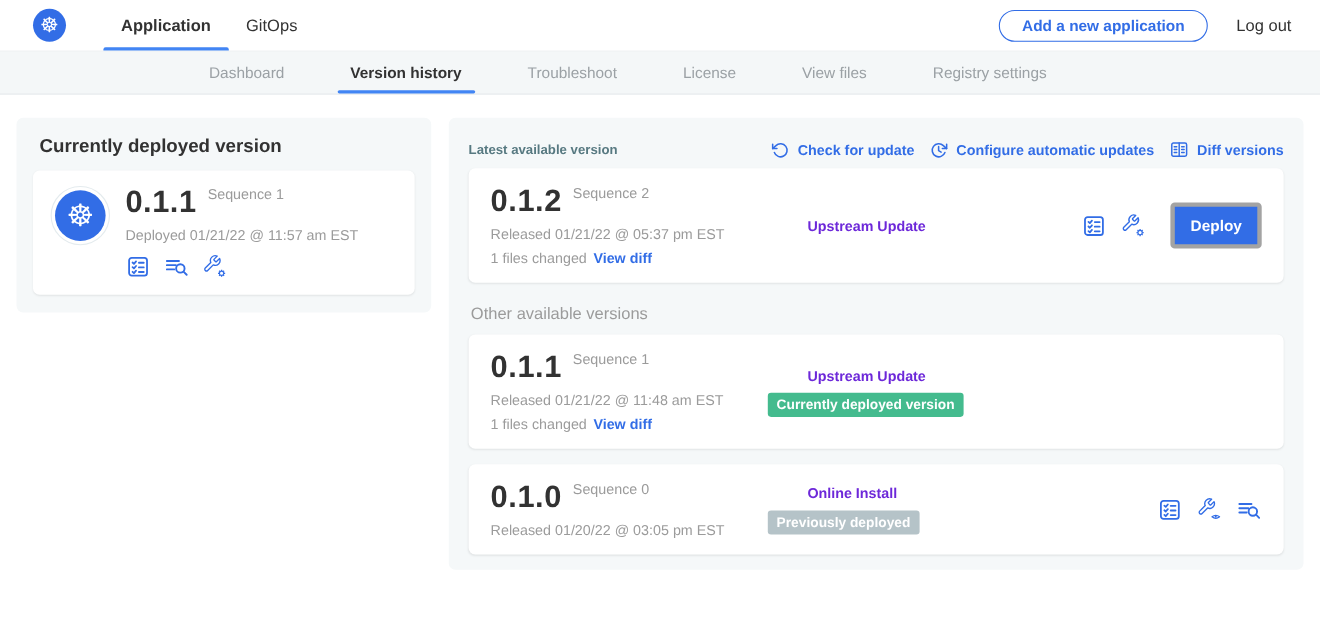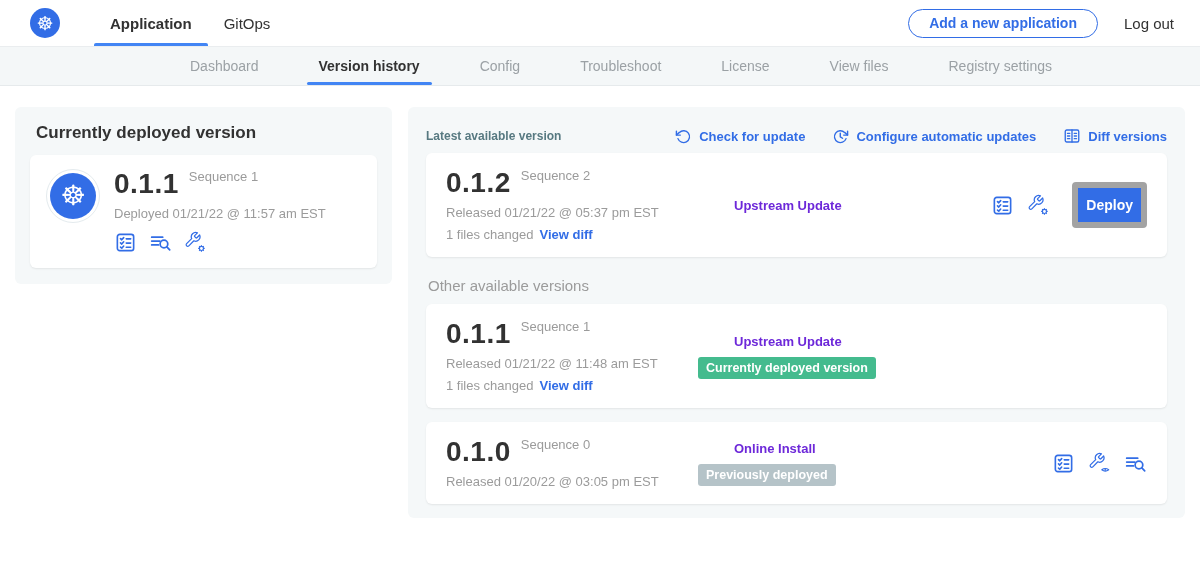--- a/index.html
+++ b/index.html
@@ -50,41 +50,41 @@
   .seq { font-size:13px; color:#9b9b9b; font-weight:500; }
   .meta { font-size:13px; color:#9b9b9b; font-weight:500; margin-top:7px; }
   .icon-row { display:flex; gap:12px; margin-top:10px; color:#326de6; }
   .icon-row svg, .card-actions svg { width:23px; height:23px; display:block; }
   .act-icon { color:#326de6; cursor:pointer; }
 
   
   .right-panel { flex:1; padding:12px 18px 14px; }
   .rp-head { display:flex; align-items:center; height:34px; }
   .rp-title { font-size:12px; font-weight:bold; color:#577981; }
-  .rp-links { margin-left:auto; display:flex; align-items:center; gap:27px; }
+  .rp-links { margin-left:auto; display:flex; align-items:center; gap:14px; }
   .rp-link { display:flex; align-items:center; gap:7px; color:#326de6; font-size:13px;
     font-weight:bold; cursor:pointer; }
   .rp-link svg { width:17px; height:17px; }
 
   .vcard { background:#fff; border-radius:6px; box-shadow:0 1px 2px rgba(0,0,0,.08);
     padding:15px 20px; display:flex; align-items:center; }
   .vcard + .vcard { margin-top:14px; }
   .v-info { width:252px; flex:none; }
   .files-row { margin-top:7px; font-size:13px; color:#9b9b9b; font-weight:500; }
   .view-diff { color:#326de6; font-weight:bold; margin-left:6px; cursor:pointer; }
   .v-source { flex:1; align-self:center; }
   .source-label { font-size:13px; font-weight:bold; color:#6d28d9;margin-left:36px; }
   .badge { display:inline-block; margin-top:8px; border-radius:3px; padding:4px 8px;
     font-size:12.5px; font-weight:bold; color:#fff; }
   .badge.green { background:#44bb8e; }
   .badge.gray { background:#b5c3c8; }
   .card-actions { display:flex; align-items:center; gap:13px; color:#326de6; }
   .btn { font-family:inherit; font-size:14px; font-weight:bold; border-radius:4px;
     cursor:pointer; margin-left:9px; }
-  .btn.primary { background:#326de6; border:6px solid #a3a3a3; color:#fff; padding:9px 8px; }
+  .btn.primary { background:#326de6; border:4px solid #a3a3a3; color:#fff; padding:9px 14px; }
   .btn.secondary { background:#fff; border:1px solid #326de6; color:#326de6; padding:8px 14px; }
   .other-title { font-size:15px; color:#9b9b9b; margin:20px 0 10px 2px; }
 </style>
 </head>
 <body>
 
 <svg width="0" height="0" style="position:absolute">
   <defs>
     <g id="i-checklist" fill="none" stroke="currentColor" stroke-width="1.7" stroke-linecap="round" stroke-linejoin="round">
       <rect x="3.5" y="3.5" width="17" height="17" rx="2.5"></rect>
@@ -138,21 +138,20 @@
     <div class="header-tab">GitOps</div>
   </div>
   <div class="header-spacer"></div>
   <button class="pill-btn">Add a new application</button>
   <div class="logout">Log out</div>
 </div>
 
 <div class="subnav">
   <div class="subnav-item">Dashboard</div>
   <div class="subnav-item active">Version history</div>
-  <div class="subnav-item">Config</div>
   <div class="subnav-item">Troubleshoot</div>
   <div class="subnav-item">License</div>
   <div class="subnav-item">View files</div>
   <div class="subnav-item">Registry settings</div>
 </div>
 
 <div class="main">
 
   <div class="panel left-panel">
     <h2>Currently deployed version</h2>

